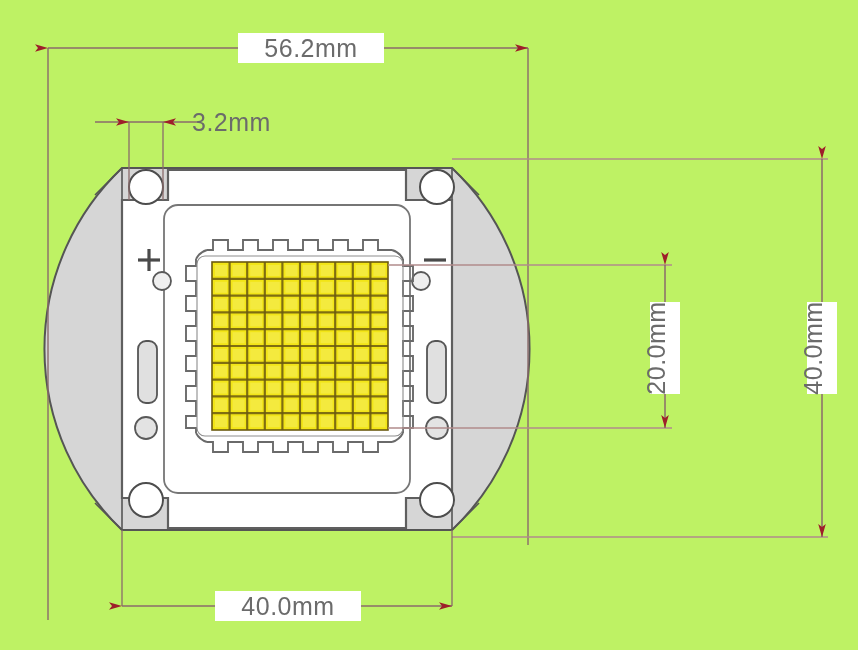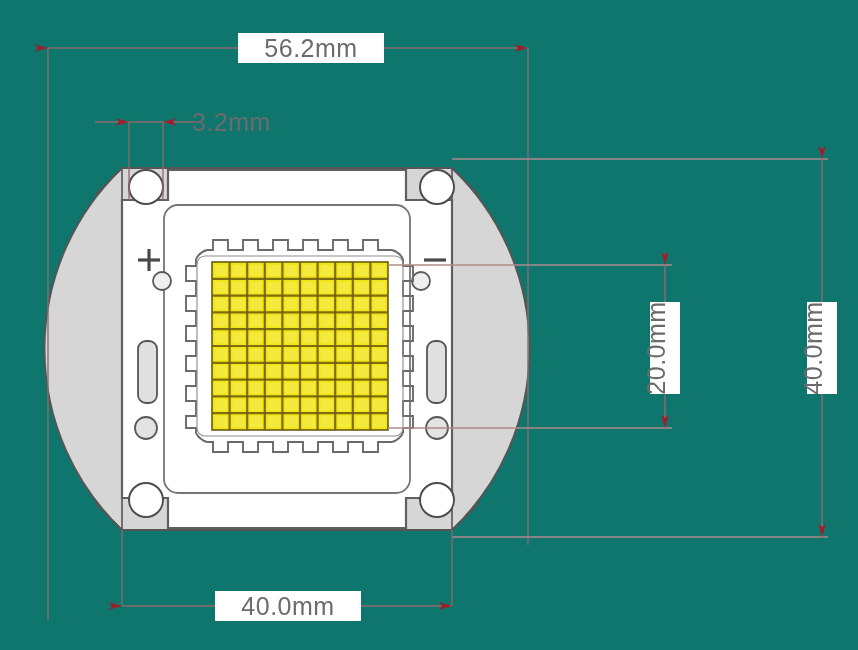--- a/index.html
+++ b/index.html
@@ -7,21 +7,21 @@
     padding: 0;
     background: #ffffff;
   }
   body {
     font-family: "Liberation Sans", sans-serif;
   }
   #canvas {
     position: relative;
     width: 858px;
     height: 650px;
-    background: #0f766e;
+    background: #bef264;
     overflow: hidden;
   }
   #drawing-svg {
     position: absolute;
     left: 0;
     top: 0;
     width: 858px;
     height: 650px;
     display: block;
   }

